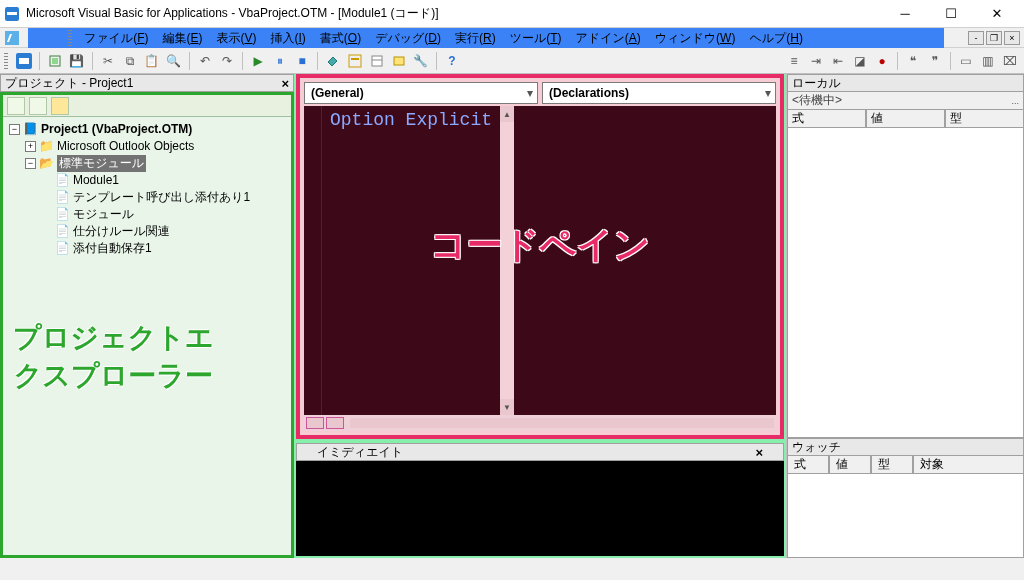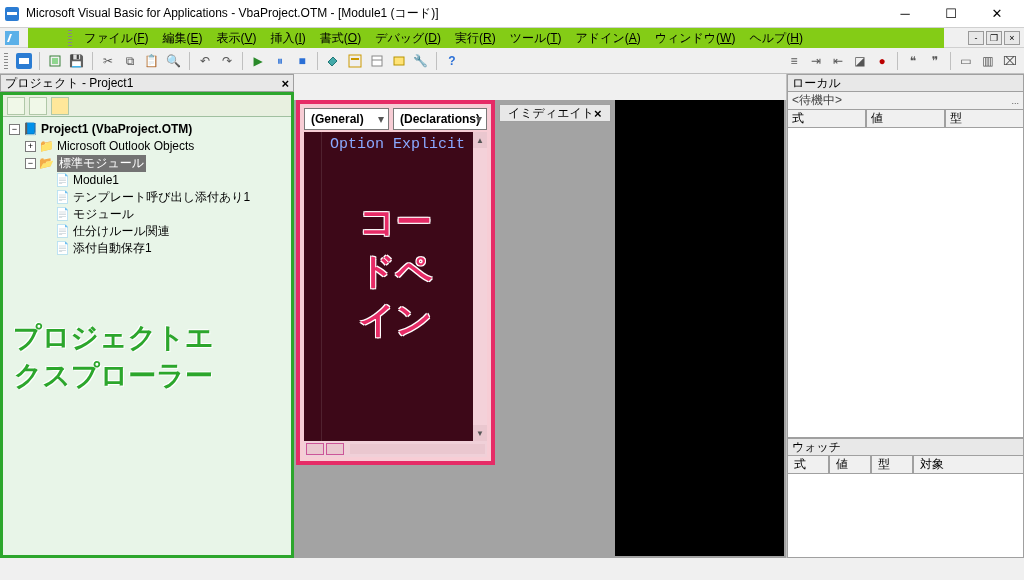--- a/index.html
+++ b/index.html
@@ -10,21 +10,21 @@
 .titlebar .app-icon { width:16px; height:16px; margin-right:6px; display:flex; align-items:center; justify-content:center; }
 .titlebar .title { flex:1; color:#000; font-size:12px; }
 .win-btn { width:46px; height:28px; display:flex; align-items:center; justify-content:center; color:#000; font-size:13px; }
 
 
 .subrow { height:20px; background:#f0f0f0; display:flex; align-items:center; justify-content:flex-end; border-bottom:1px solid #d0d0d0; padding-right:4px; position:relative; }
 .subrow .small-vba { position:absolute; left:4px; top:2px; width:16px; height:16px; }
 .mdi-btn { width:16px; height:14px; margin-left:2px; border:1px solid #999; background:#e8e8e8; font-size:9px; display:flex; align-items:center; justify-content:center; }
 
 
-.menubar { height:22px; background:#84cc16; display:flex; align-items:center; padding-left:40px; gap:2px; border-bottom:1px solid #d0d0d0; }
+.menubar { height:22px; background:#3b82f6; display:flex; align-items:center; padding-left:40px; gap:2px; border-bottom:1px solid #d0d0d0; }
 .menubar .menu-item { padding:2px 6px; color:#000; }
 .menubar .menu-item u { text-decoration:underline; }
 .menu-grip { width:4px; height:16px; background:repeating-linear-gradient(#888 0 1px,transparent 1px 3px); margin-right:4px; }
 
 
 .toolbar { height:26px; background:#f0f0f0; display:flex; align-items:center; padding:0 4px; gap:2px; border-bottom:1px solid #c0c0c0; }
 .toolbar .tb-btn { width:20px; height:20px; display:flex; align-items:center; justify-content:center; color:#555; }
 .toolbar .sep { width:1px; height:18px; background:#c0c0c0; margin:0 3px; }
 
 
@@ -39,37 +39,37 @@
 .proj-toolbar .pt-btn { width:18px; height:18px; border:1px solid #b0c8a8; background:#f0f8e8; }
 .tree { padding:4px 6px; color:#000; line-height:17px; }
 .tree .row { display:flex; align-items:center; gap:3px; white-space:nowrap; }
 .tree .ind0 {} .tree .ind1{padding-left:16px;} .tree .ind2{padding-left:32px;}
 .tree .box { width:11px; height:11px; border:1px solid #7a7a7a; display:inline-flex; align-items:center; justify-content:center; font-size:9px; color:#000; background:#fff; }
 .tree .folder { color:#c9a93a; } .tree .folder-open { color:#5fa04a; }
 .tree .sel { background:#737373; color:#fff; padding:0 2px; }
 .proj-annot { position:absolute; left:10px; bottom:160px; font-size:28px; font-weight:bold; color:#2ca62c; text-shadow:1px 1px 0 #fff,-1px -1px 0 #fff; line-height:38px; }
 
 
-.center-pane { flex:1; display:flex; flex-direction:row; background:#a3a3a3; min-width:0;margin-top:26px; }
+.center-pane { flex:1; display:flex; flex-direction:column; background:#86efac; min-width:0; }
 .code-container { margin:0 2px; background:#f7cdd5; border:4px solid #e62b66; padding:4px 4px 4px 4px; display:flex; flex-direction:column; height:365px; }
 .combo-row { display:flex; gap:4px; height:22px; margin-bottom:2px; }
 .combo { flex:1; background:#fff; border:1px solid #7a7a7a; display:flex; align-items:center; padding:0 6px; font-weight:bold; position:relative; }
 .combo::after { content:"▾"; position:absolute; right:4px; color:#555; font-weight:normal; }
 .code-area { flex:1; display:flex; background:#3d0818; position:relative; }
 .code-gutter { width:18px; background:#3d0818; border-right:1px solid rgba(255,255,255,0.1); }
-.code-text { padding:4px 8px; color:#8aa9ff; font-family:"Consolas","Courier New",monospace; font-size:15px; }
+.code-text { padding:4px 8px; color:#8aa9ff; font-family:"Consolas","Courier New",monospace; font-size:18px; }
 .code-right-bar { width:14px; background:#f7cdd5; display:flex; flex-direction:column; }
 .code-right-bar .up,.code-right-bar .down { height:16px; background:#eac7cf; display:flex; align-items:center; justify-content:center; font-size:8px; color:#555; }
 .code-right-bar .track { flex:1; background:#f4d1d9; }
 .code-annot { position:absolute; left:50%; top:45%; transform:translate(-50%,-50%); font-size:36px; font-weight:bold; color:#e62b66; text-shadow:1px 1px 0 #fff,-1px -1px 0 #fff,1px -1px 0 #fff,-1px 1px 0 #fff; }
 .code-bottom-bar { height:16px; background:#f0d0d8; display:flex; align-items:center; gap:2px; padding:0 2px; }
 .code-bottom-bar .bb { width:18px; height:12px; background:#eac7cf; border:1px solid #c59; }
 
 
-.immediate-header { height:18px; background:#e8e8e8; border:1px solid #a0a0a0; display:flex; align-items:center; padding:0 8px; margin:4px 2px 0 2px; }
+.immediate-header { height:18px; background:#e8e8e8; border:1px solid #a0a0a0; display:flex; align-items:center; padding:0 20px; margin:4px 2px 0 2px; }
 .immediate-header .close-x { margin-left:auto; font-weight:bold; font-size:13px; }
 .immediate-body { flex:1; background:#000; margin:0 2px 2px 2px; min-height:90px; }
 
 
 .right-pane { width:238px; display:flex; flex-direction:column; background:#f0f0f0; }
 .r-section { flex:1; display:flex; flex-direction:column; border-left:1px solid #c0c0c0; min-height:0; }
 .r-header { height:18px; background:#e8e8e8; border:1px solid #a0a0a0; display:flex; align-items:center; padding:0 4px; }
 .r-sub { height:18px; border:1px solid #a0a0a0; border-top:none; display:flex; align-items:center; padding:0 4px; color:#444; }
 .r-sub .dd { margin-left:auto; font-size:9px; color:#555; }
 .r-cols { display:flex; height:18px; }

